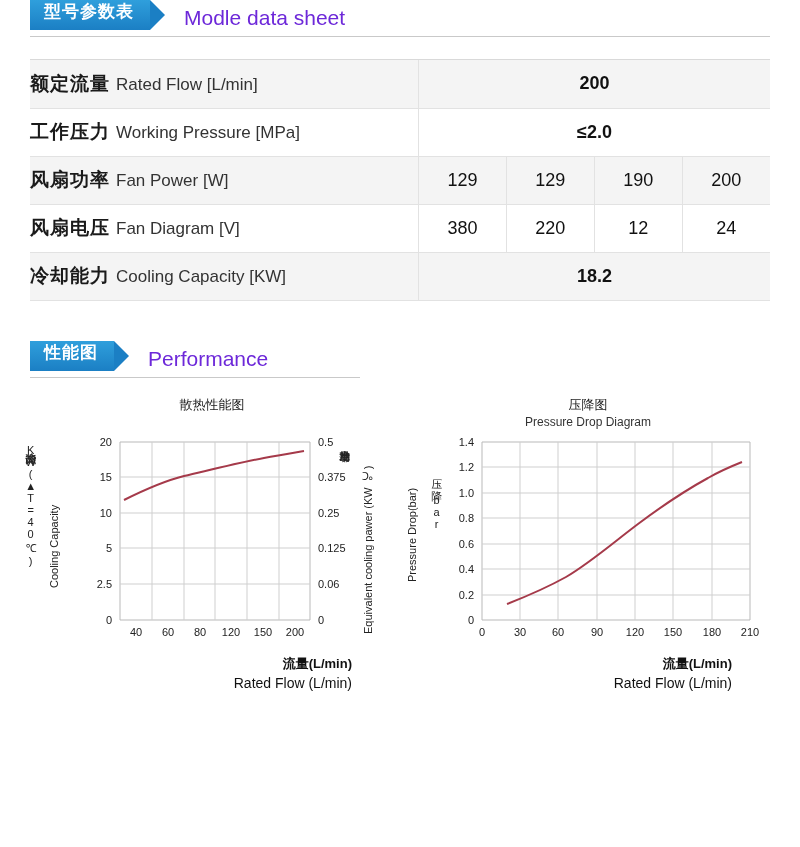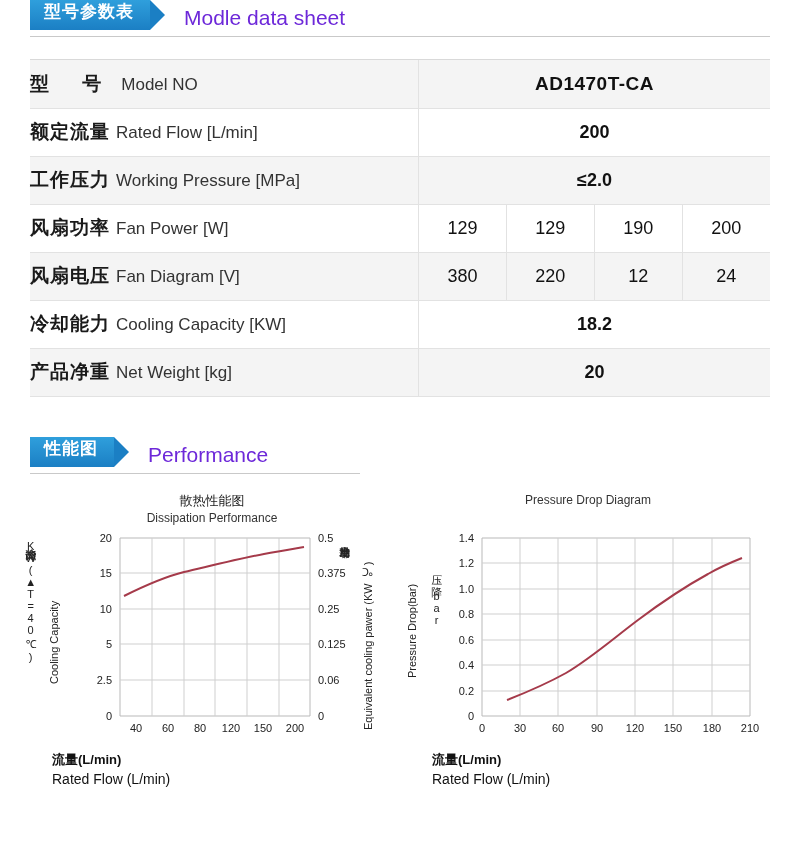--- a/index.html
+++ b/index.html
@@ -156,21 +156,21 @@
     writing-mode: vertical-rl;
     text-orientation: upright;
   }
   .vert-rot {
     writing-mode: vertical-rl;
     transform: rotate(180deg);
   }
   .x-caption {
     position: absolute;
     width: 100%;
-    text-align: left;
+    text-align: right;
     font-size: 13px;
     color: #111;
     line-height: 1.5;
   }
   .x-caption b { font-size: 13px; }
   .x-caption span { font-size: 14px; display: block; }
 </style>
 </head>
 <body>
 
@@ -178,28 +178,20 @@
   <div class="banner">
     <span>型号参数表</span>
   </div>
   <div class="section-en">Modle data sheet</div>
 </div>
 <div class="head-rule" style="width:740px"></div>
 
 <div class="spec-wrap">
   <table class="spec">
     <tbody>
-      <tr>
-        <td class="label">
-          <span class="cn spread">型    号</span><span class="en">Model NO</span>
-        </td>
-        <td class="value" colspan="4">
-          <span class="model-val">AD1470T-CA</span>
-        </td>
-      </tr>
 
       <tr>
         <td class="label">
           <span class="cn">额定流量</span><span class="en">Rated Flow [L/min]</span>
         </td>
         <td class="value" colspan="4">200</td>
       </tr>
 
       <tr>
         <td class="label">
@@ -228,44 +220,37 @@
         <td class="value quad">24</td>
       </tr>
 
       <tr>
         <td class="label">
           <span class="cn">冷却能力</span><span class="en">Cooling Capacity [KW]</span>
         </td>
         <td class="value" colspan="4">18.2</td>
       </tr>
 
-      <tr>
-        <td class="label">
-          <span class="cn">产品净重</span><span class="en">Net Weight [kg]</span>
-        </td>
-        <td class="value" colspan="4">20</td>
-      </tr>
     </tbody>
   </table>
 </div>
 
 <div class="section-head perf-head">
   <div class="banner">
     <span>性能图</span>
   </div>
   <div class="section-en">Performance</div>
 </div>
 <div class="head-rule" style="width:330px"></div>
 
 <div class="charts">
 
   <div class="chart-block">
     <div class="chart-title">
       <div class="t-cn">散热性能图</div>
-      <div class="t-en">Dissipation Performance</div>
     </div>
 
     <div class="axis-title vert" style="left:0px; top:48px; height:180px;">冷却能力KW(▲T=40℃)</div>
     <div class="axis-title vert-rot" style="left:24px; top:62px; height:130px;">Cooling Capacity</div>
 
     <div class="axis-title vert" style="left:314px; top:46px; height:120px;">当量冷却功率</div>
     <div class="axis-title vert-rot" style="left:338px; top:42px; height:196px;">Equivalent cooling pawer (KW ℃)</div>
 
     <svg width="380" height="235" style="position:absolute; left:0; top:36px;">
 
@@ -316,20 +301,21 @@
     </svg>
 
     <div class="x-caption" style="left:28px; top:258px; width:300px;">
       <b>流量(L/min)</b>
       <span>Rated Flow (L/min)</span>
     </div>
   </div>
 
   <div class="chart-block">
     <div class="chart-title">
+      <div class="t-cn">压降图</div>
       <div class="t-en">Pressure Drop Diagram</div>
     </div>
 
     <div class="axis-title vert-rot" style="left:6px; top:56px; height:130px;">Pressure Drop(bar)</div>
     <div class="axis-title vert" style="left:30px; top:74px; height:90px;">压 降 bar</div>
 
     <svg width="380" height="235" style="position:absolute; left:0; top:36px;">
 
       <g stroke="#b9b9b9" stroke-width="1">
         <line x1="82" y1="188" x2="350" y2="188"></line>

